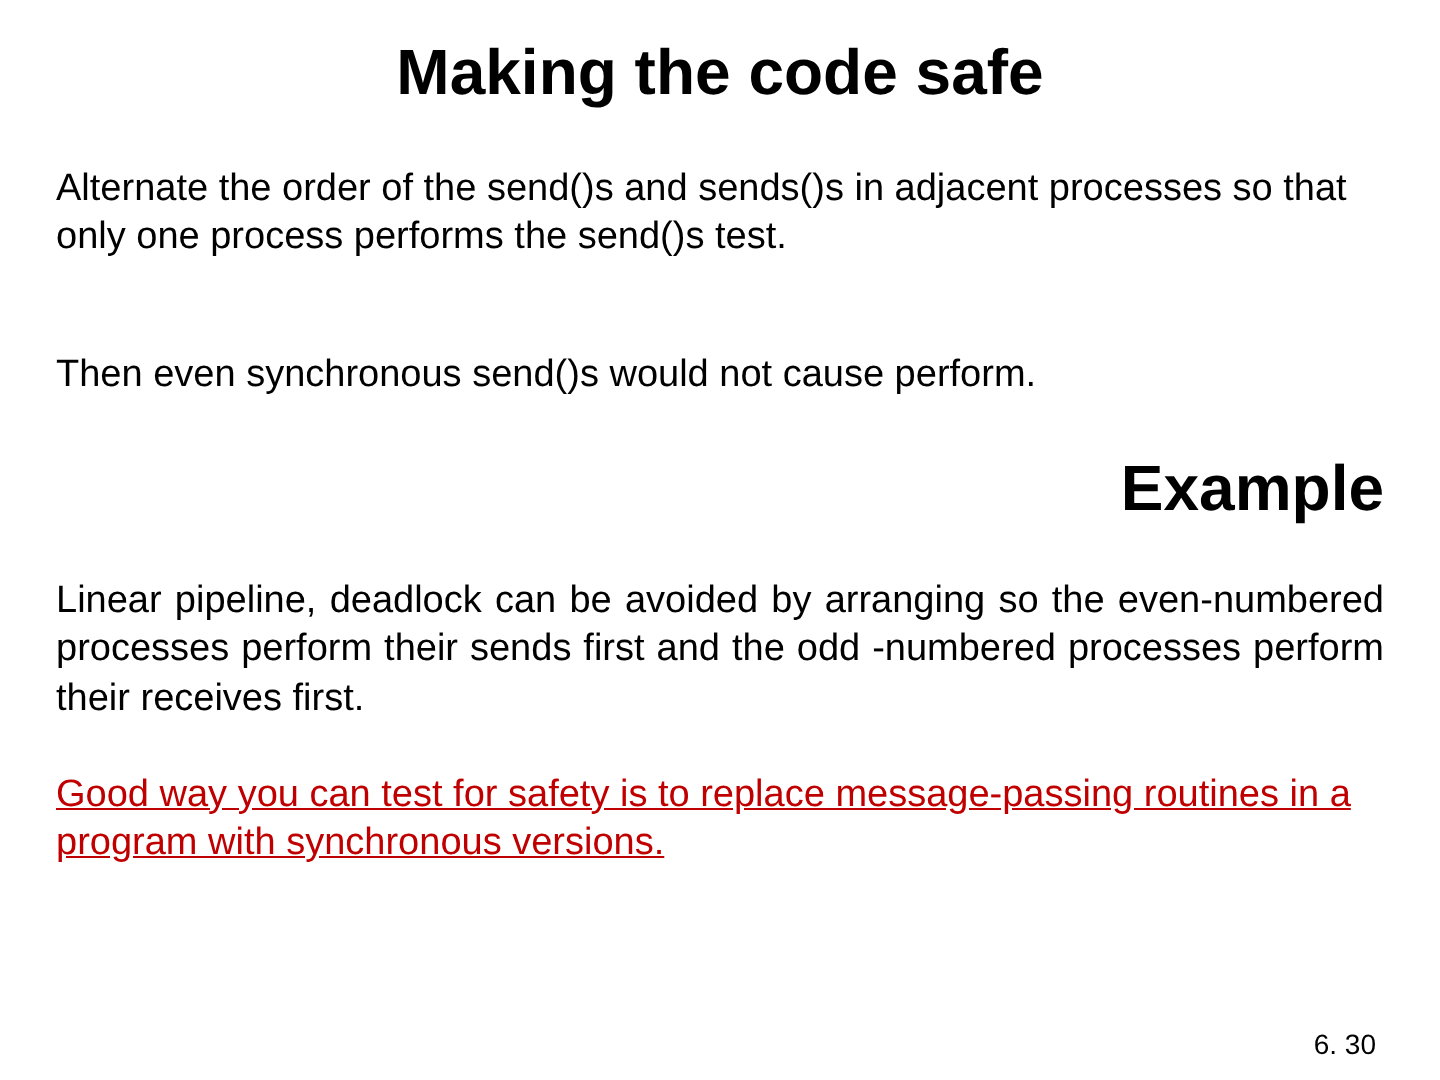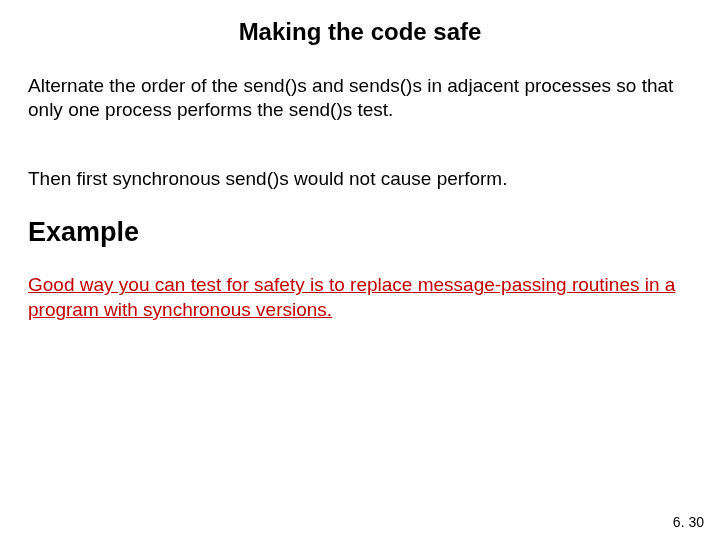--- a/index.html
+++ b/index.html
@@ -15,73 +15,74 @@
   }
   .slide {
     box-sizing: border-box;
     width: 720px;
     height: 540px;
     padding: 18px 28px 0 28px;
     position: relative;
   }
   .title {
     text-align: center;
-    font-size: 24px;
+    font-size: 32px;
     font-weight: bold;
     margin: 0 0 28px 0;
   }
   .body {
     font-size: 19px;
     line-height: 1.28;
   }
   .p1 { margin: 0 0 44px 0; }
   .p2 { margin: 0 0 24px 0; }
   .subhead {
-    text-align: left;
-    font-size: 27px;
+    text-align: right;
+    font-size: 32px;
     font-weight: bold;
     margin: 0 0 24px 0;
   }
   .p3 {
     margin: 0 0 24px 0;
     text-align: justify;
   }
   .p4 {
     margin: 0;
     color: #c00000;
     text-decoration: underline;
   }
   .b { font-weight: normal; }
   .footer {
     position: absolute;
-    right: 16px;
+    right: 32px;
     bottom: 10px;
     font-size: 14px;
     color: #000;
   }
 </style>
 </head>
 <body>
 
 <div class="slide">
 
   <h1 class="title">Making the code safe</h1>
 
   <div class="body">
 
     <p class="p1">
       <span>Alternate the order of the </span><span class="b">send()</span><span>s and </span><span class="b">sends()</span><span>s in adjacent processes so that only one process performs the </span><span class="b">send()</span><span>s test.</span>
     </p>
 
     <p class="p2">
-      <span>Then first synchronous </span><span class="b">send()</span><span>s would not cause perform.</span>
+      <span>Then even synchronous </span><span class="b">send()</span><span>s would not cause perform.</span>
     </p>
 
     <div class="subhead">Example</div>
 
+    <p class="p3">Linear pipeline, deadlock can be avoided by arranging so the even-numbered processes perform their sends first and the odd -numbered processes perform their receives first.</p>
 
     <p class="p4">Good way you can test for safety is to replace message-passing routines in a program with synchronous versions.</p>
 
   </div>
 
   <div class="footer">6. 30</div>
 
 </div>
 
 </body></html>

